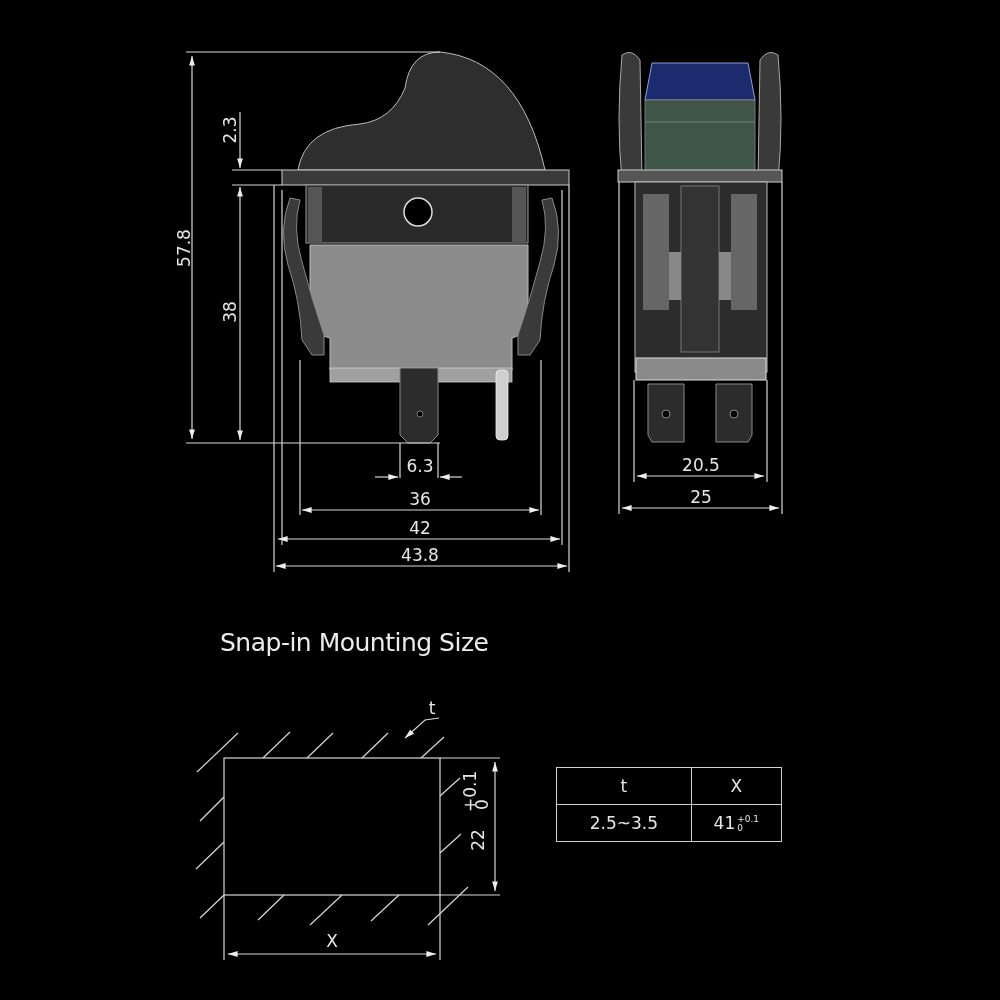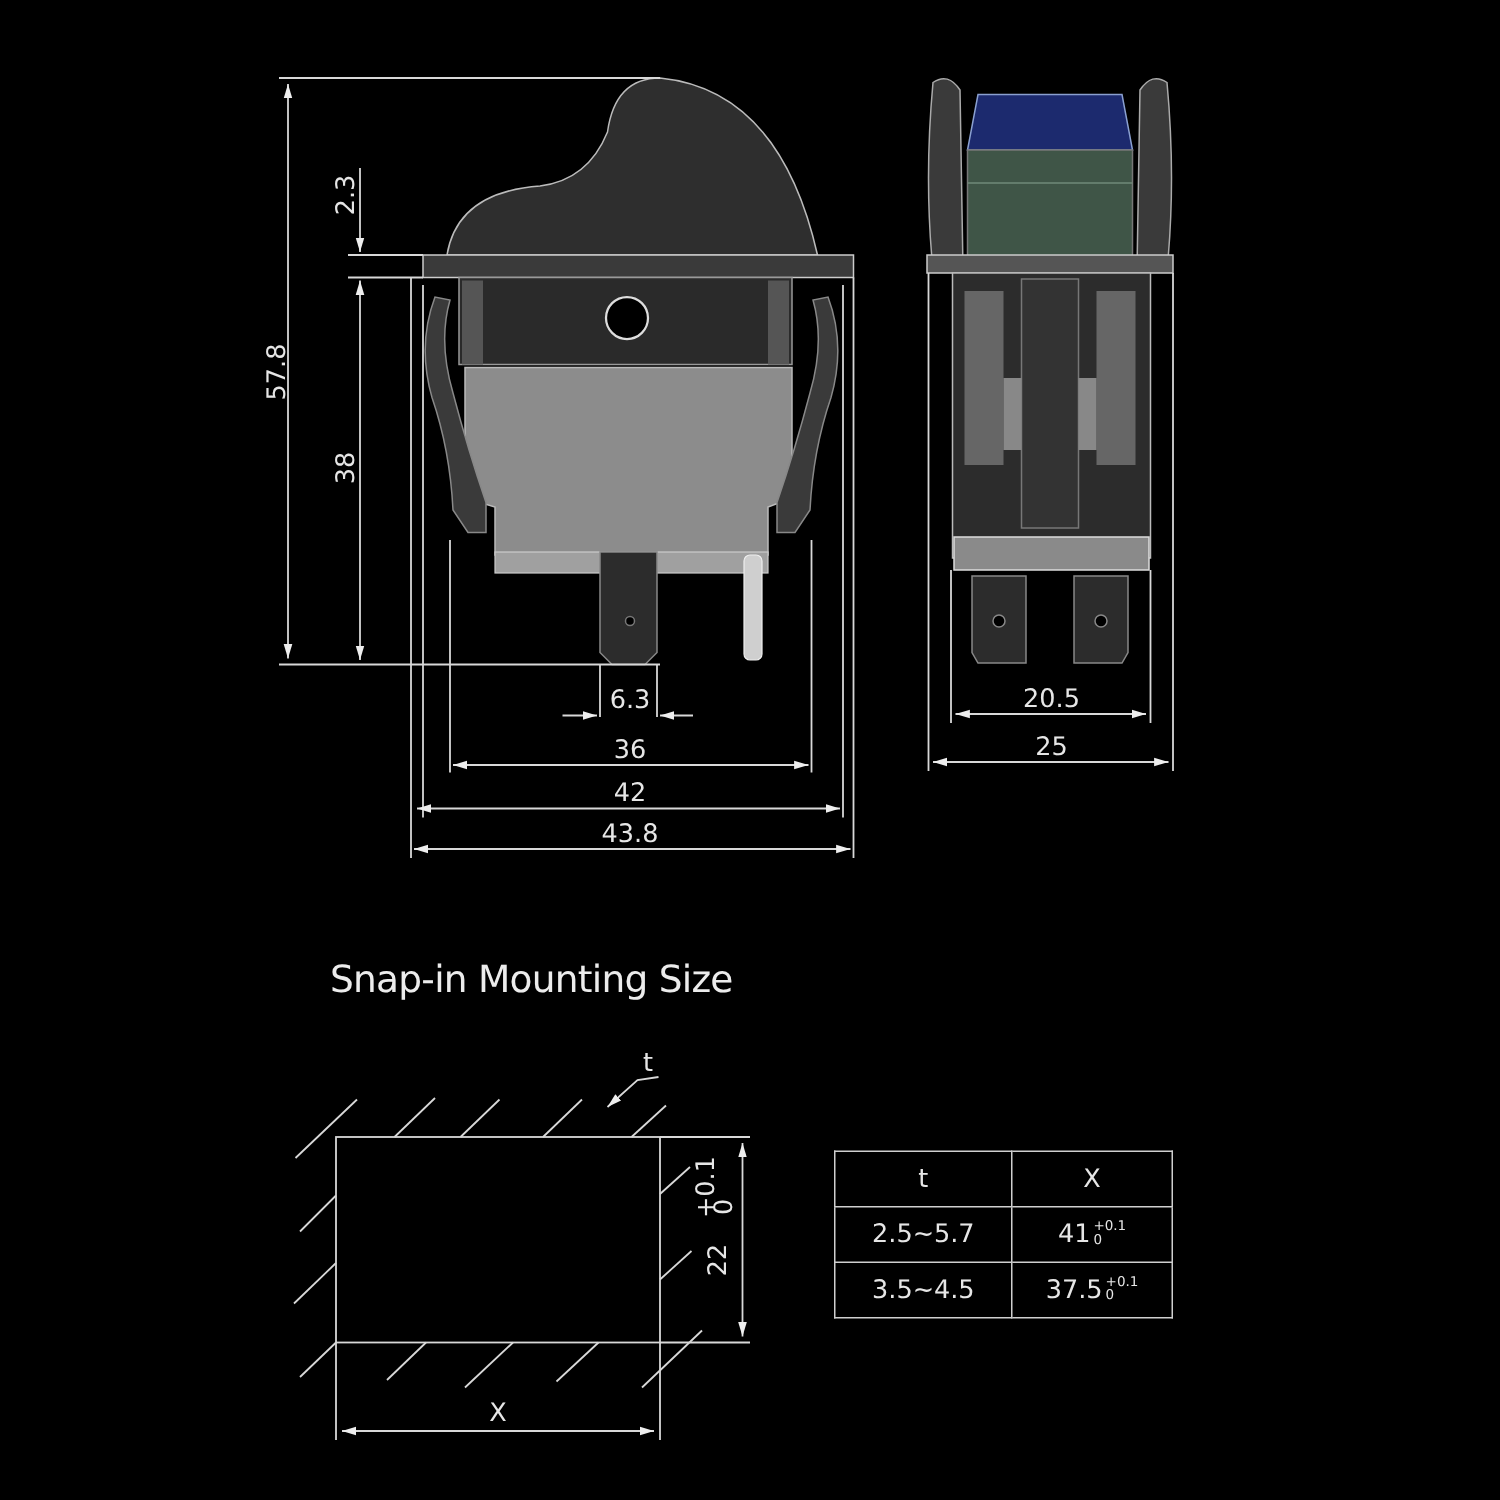--- a/index.html
+++ b/index.html
@@ -1,19 +1,19 @@
 <!DOCTYPE html>
 <html><head>
 <meta charset="utf-8">
 <style>
   html, body { margin:0; padding:0; background:#000; }
   body { width:1000px; height:1000px; position:relative; overflow:hidden; font-family:"DejaVu Sans", sans-serif; color:#e8e8e8; }
   svg { position:absolute; left:0; top:0; }
   .dimtxt { fill:#e6e6e6; font-family:"DejaVu Sans", sans-serif; font-size:17px; }
-  .title { position:absolute; left:220px; top:628px; font-size:25px; color:#ececec; letter-spacing:-0.5px; font-family:"DejaVu Sans", sans-serif;margin-top:10px; }
+  .title { position:absolute; left:220px; top:628px; font-size:25px; color:#ececec; letter-spacing:-0.5px; font-family:"DejaVu Sans", sans-serif; }
   table.spec { position:absolute; left:556px; top:767px; border-collapse:collapse; width:226px; }
   table.spec td { border:1.5px solid #cfcfcf; height:36px; text-align:center; font-size:17px; color:#e6e6e6; padding:0; }
   .tol { display:inline-block; vertical-align:middle; font-size:9px; line-height:9px; text-align:left; margin-left:2px; }
 </style>
 </head>
 <body>
 
 <svg width="1000" height="1000" viewBox="0 0 1000 1000">
   <defs>
     <marker id="arr" viewBox="0 0 10 10" refX="10" refY="5" markerWidth="8" markerHeight="8" orient="auto-start-reverse">
@@ -146,25 +146,19 @@
 
 <div class="title">Snap-in Mounting Size</div>
 
 <table class="spec">
   <tbody>
       <tr>
     <td>t</td>
     <td>X</td>
   </tr>
   <tr>
-    <td>2.5~5.7</td>
+    <td>2.5~3.5</td>
     <td>
       <span>41</span><span class="tol"><span>+0.1</span><br><span>0</span></span>
-    </td>
-  </tr>
-  <tr>
-    <td>3.5~4.5</td>
-    <td>
-      <span>37.5</span><span class="tol"><span>+0.1</span><br><span>0</span></span>
     </td>
   </tr>
 </tbody>
   </table>
 
 </body></html>

